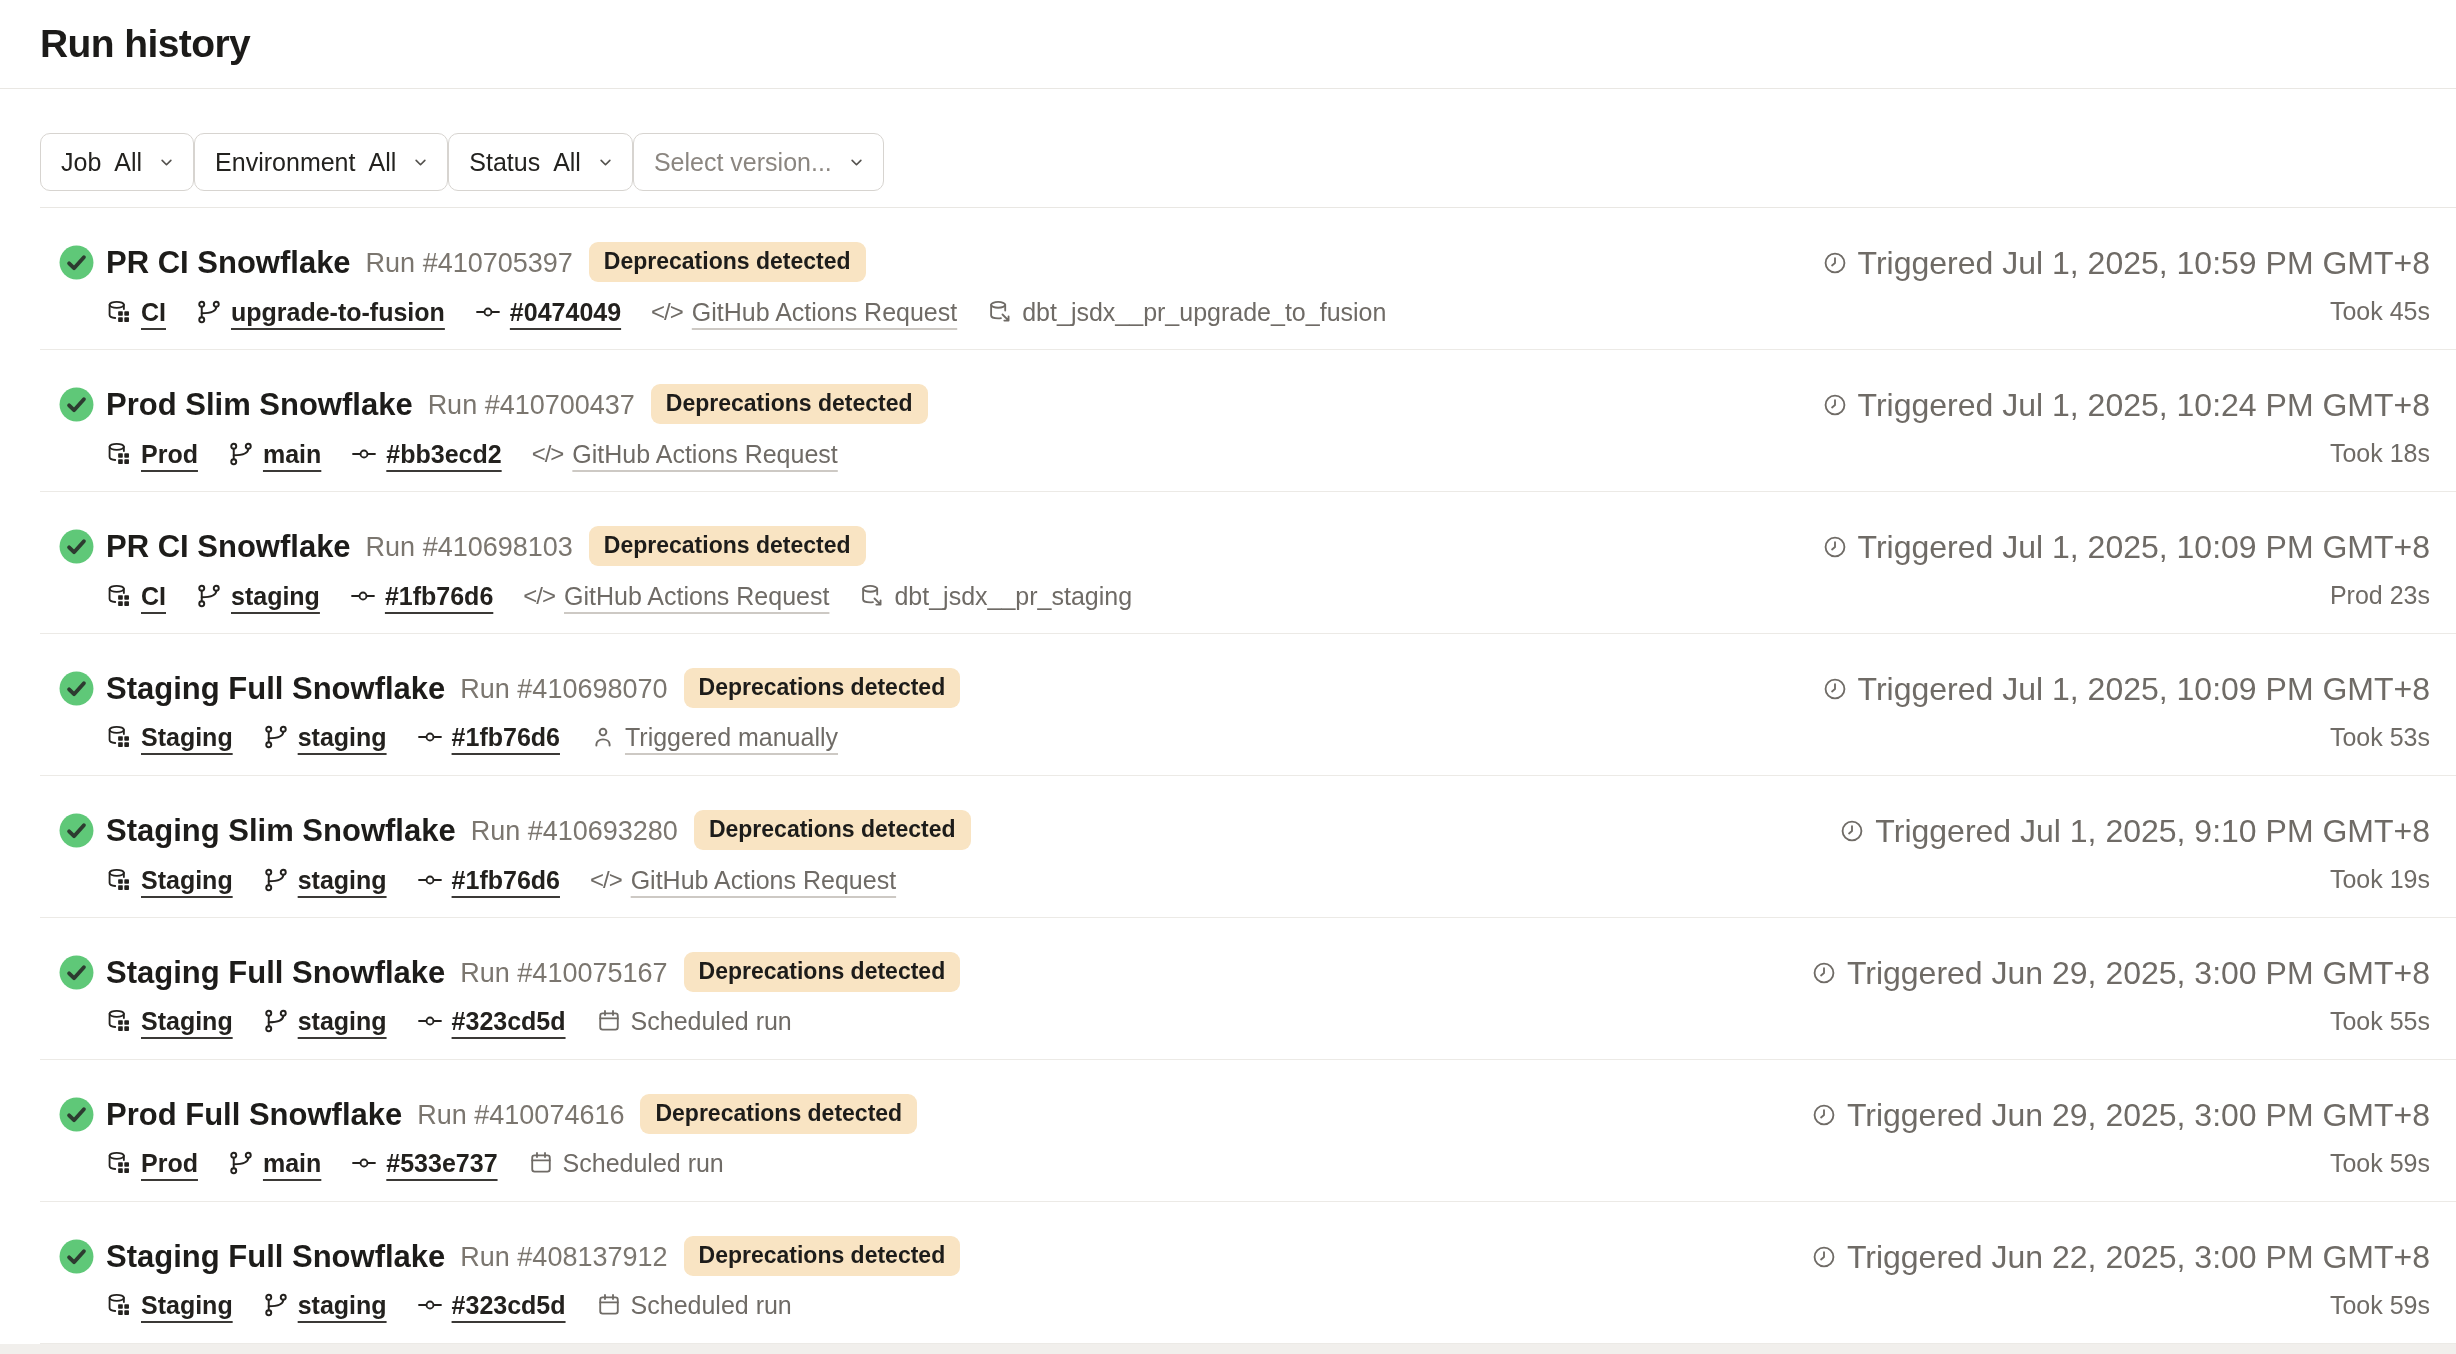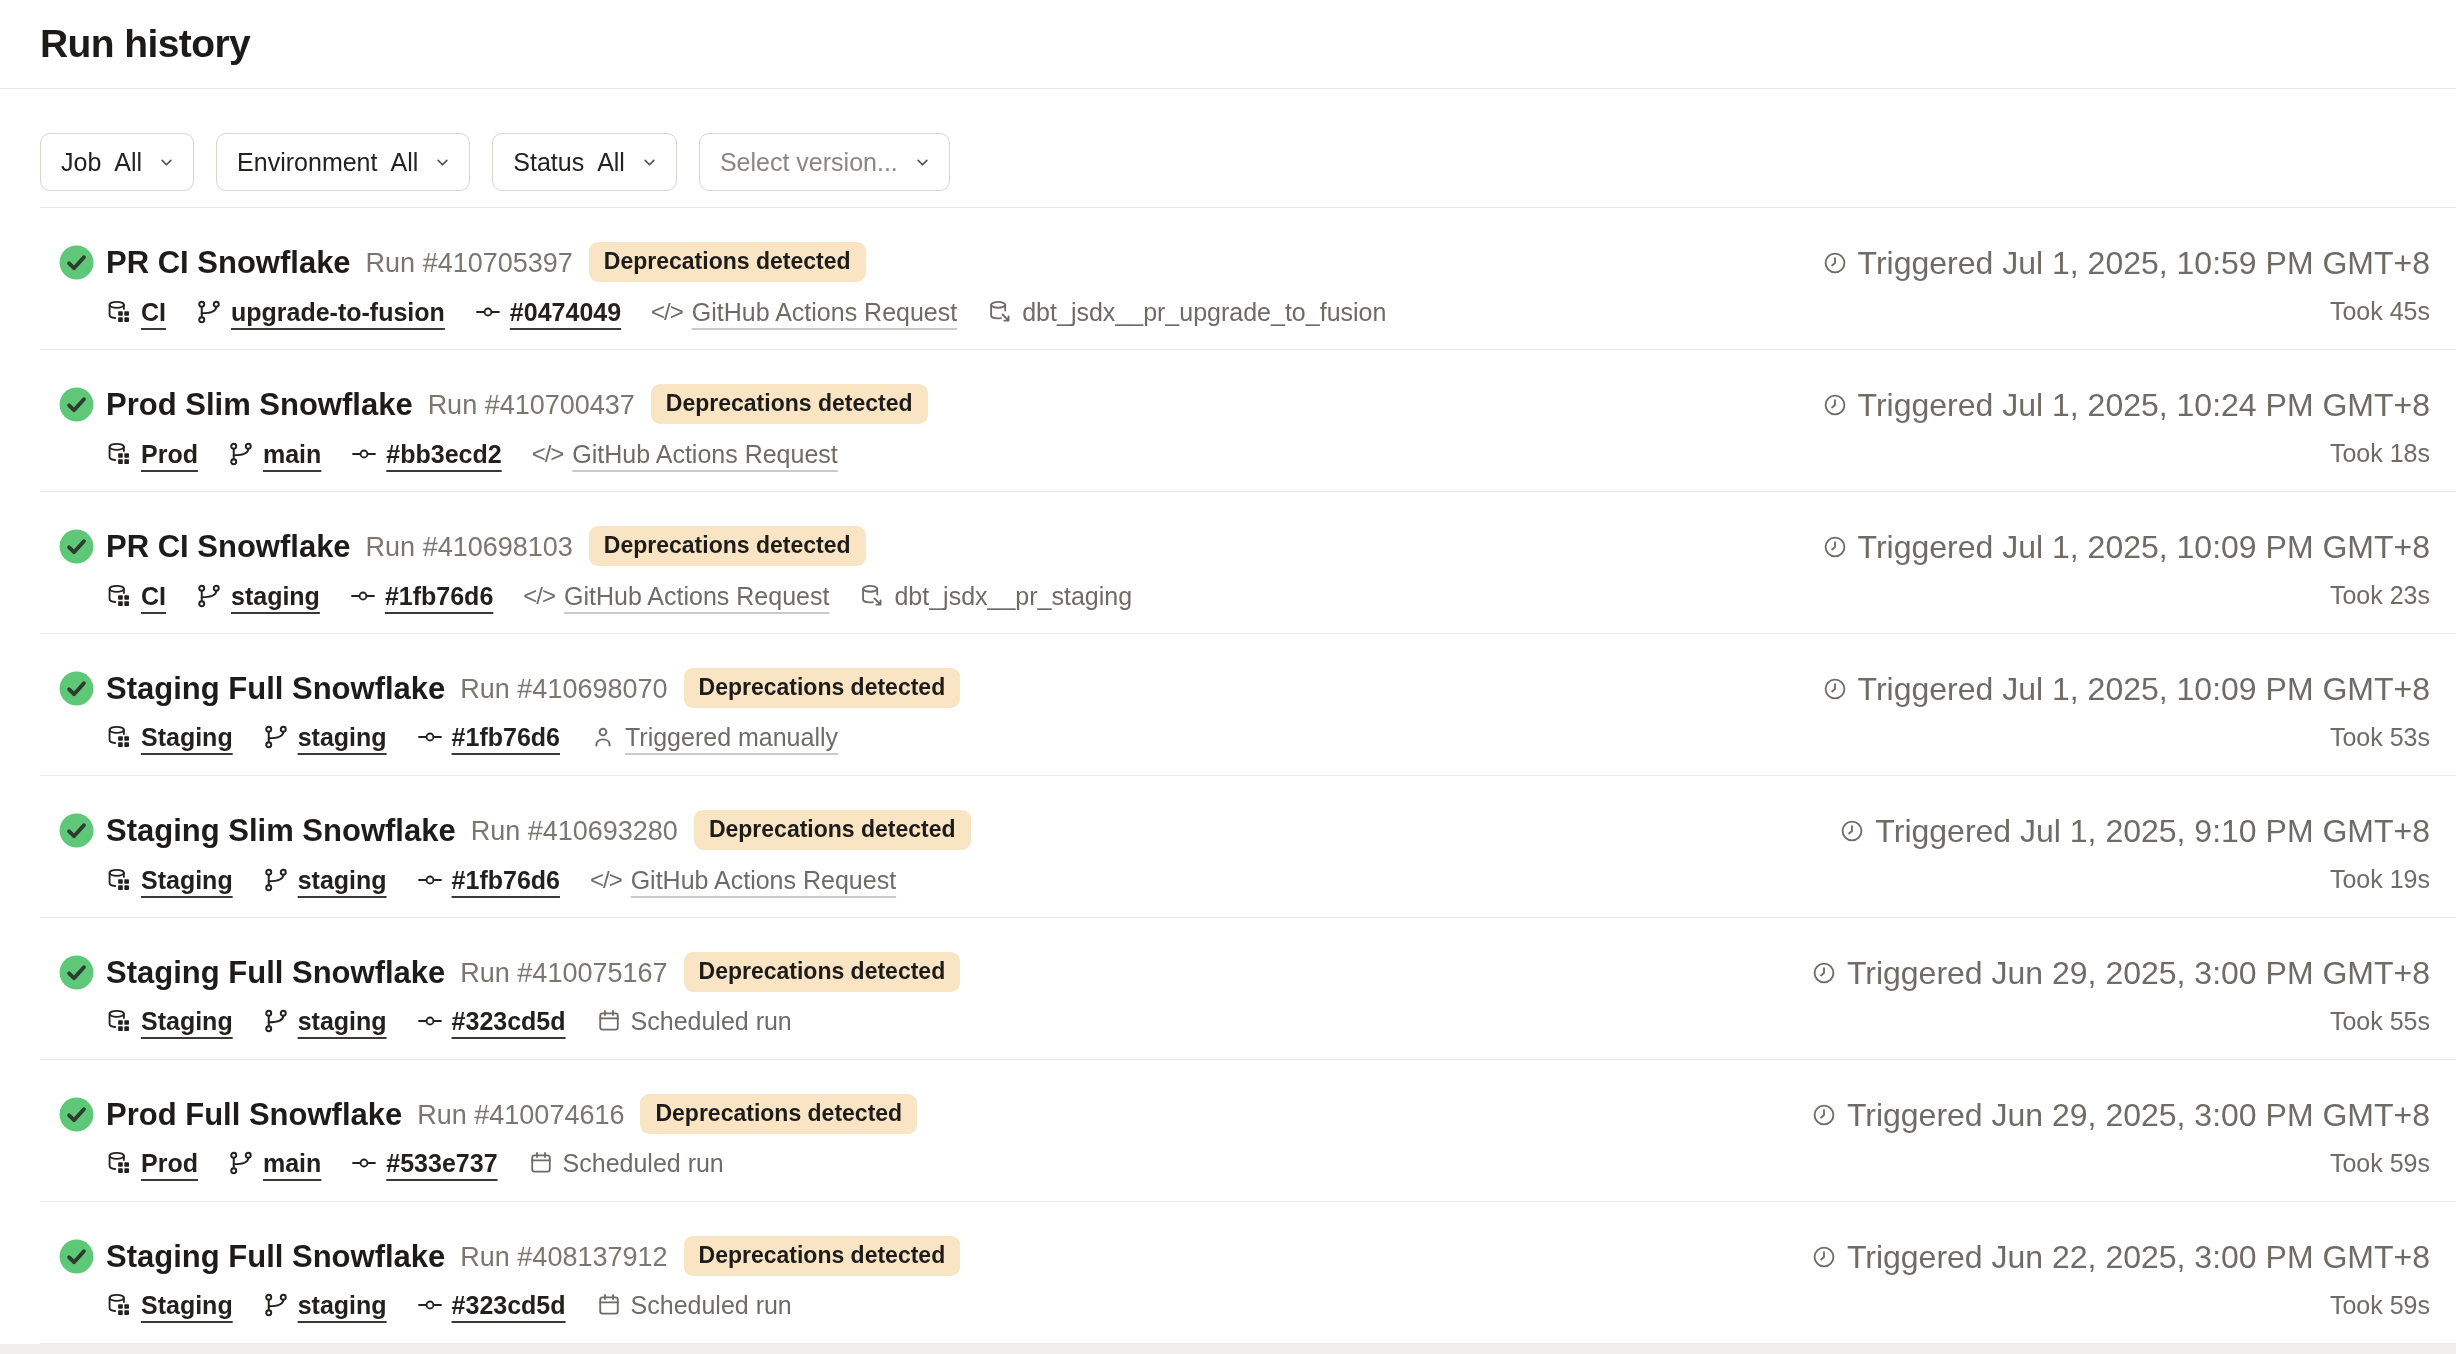--- a/index.html
+++ b/index.html
@@ -19,21 +19,21 @@
   }
   .page-header h1{
     margin:0;font-size:39px;font-weight:700;letter-spacing:-0.6px;color:#1c1b19;
   }
 
   
   .filters-section{
     flex:0 0 auto;box-sizing:border-box;
     margin-left:40px;padding:44px 26px 16px 0;
     border-bottom:1px solid var(--divider);
-    display:flex;gap:22px;align-items:center;
+    display:flex;align-items:center;
   }
   .filter-btn{
     height:58px;box-sizing:border-box;
     display:inline-flex;align-items:center;gap:13px;
     background:#fff;border:1px solid var(--btn-border);border-radius:10px;
     padding:0 17px 0 20px;font-family:inherit;
     font-size:25px;color:#23221f;cursor:pointer;
   }
   .filter-btn .f-label{font-weight:500;}
   .filter-btn .f-value{font-weight:400;}
@@ -364,21 +364,21 @@
           </div>
         </div>
         <div class="run-right"><div class="triggered">
             <span class="icon">
               <svg viewBox="0 0 24 24" stroke="currentColor" fill="none" stroke-linecap="round" stroke-linejoin="round" stroke-width="1.7">
     <circle cx="12" cy="12" r="8.7"></circle>
     <path d="M12 7.5 V12 L9.3 14.3"></path>
               </svg>
             </span>
             <span>Triggered Jul 1, 2025, 10:09 PM GMT+8</span>
-          </div><div class="took">Took 23s</div></div>
+          </div><div class="took">Prod 23s</div></div>
       </div>
       <div class="run-row">
         <div class="run-left">
           <span class="status-icon">
             <svg viewBox="0 0 24 24">
               <circle cx="12" cy="12" r="11" fill="var(--sg, #5fc878)"></circle>
     <path d="M7.2 12.5 l3.2 3.2 6.4-7.1" stroke="#2d3b30" stroke-width="2.5" fill="none" stroke-linecap="round" stroke-linejoin="round"></path>
             </svg>
           </span>
           <div class="run-main">

